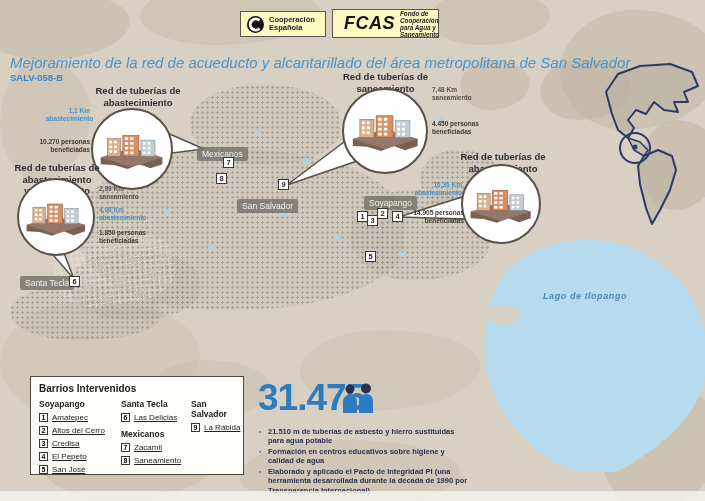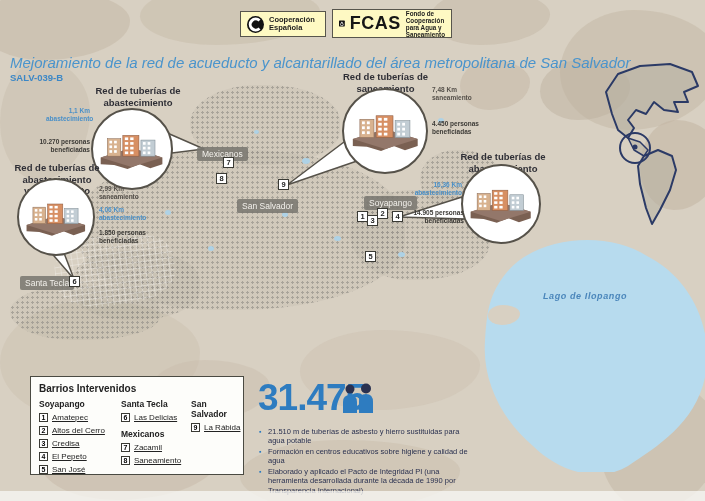--- a/index.html
+++ b/index.html
@@ -41,21 +41,21 @@
   .lg-title{position:absolute;left:8px;top:6px;font-size:10px;font-weight:bold;color:#222;}
   .lg-name{font-size:8.5px;font-weight:bold;color:#222;margin-bottom:2px;}
   .lg-item{display:flex;align-items:center;gap:4px;height:13px;}
   .lg-num{width:9px;height:9px;border:1px solid #3a3a34;box-sizing:border-box;background:#fff;
           font-size:7px;font-weight:bold;display:flex;align-items:center;justify-content:center;flex:0 0 9px;}
   .lg-label{font-size:8px;color:#222;white-space:nowrap;text-decoration:underline;}
   
   .pop-num{position:absolute;left:258px;top:377px;font-size:37px;font-weight:800;color:#2e7cc0;letter-spacing:-1px;}
   .pop-label{position:absolute;left:259px;top:412px;font-size:12px;font-weight:bold;color:#2e7cc0;letter-spacing:.3px;}
   .bullets{position:absolute;left:259px;top:427px;width:212px;margin:0;padding:0;list-style:none;}
-  .bullets li{position:relative;padding-left:9px;font-size:7.5px;line-height:9.3px;font-weight:normal;color:#2a3150;margin-bottom:1.5px;}
+  .bullets li{position:relative;padding-left:9px;font-size:7.5px;line-height:9.3px;font-weight:bold;color:#2a3150;margin-bottom:1.5px;}
   .bullets li::before{content:"▪";position:absolute;left:0;top:0;color:#2e7cc0;font-size:7px;}
   .lake-label{position:absolute;left:543px;top:291px;color:#4a86bb;font-size:9px;font-weight:bold;font-style:italic;letter-spacing:.6px;}
   .bld{width:86%;height:auto;}
 </style>
 </head>
 <body>
 
 <div id="stage">
 
   <svg width="0" height="0" style="position:absolute">
@@ -233,33 +233,33 @@
   <div class="cstat st-blue" style="left:99px;top:206px;width:54px;">
     <div>4,06 Km</div>
     <div>abastecimiento</div>
   </div>
   <div class="cstat st-dark" style="left:99px;top:229px;width:56px;">
     <div>1.850 personas</div>
     <div>beneficiadas</div>
   </div>
 
   <div class="abs subtitle" style="left:10px;top:54px;width:660px;font-style:italic;">Mejoramiento de la red de acueducto y alcantarillado del área metropolitana de San Salvador</div>
-  <div class="abs code" style="left:10px;top:72px;">SALV-039-B</div>
+  <div class="abs code" style="left:10px;top:72px;">SALV-058-B</div>
 
   <div class="logobox" style="left:240px;top:11px;width:86px;height:26px;">
     <svg width="17" height="17" viewBox="0 0 17 17">
       <circle cx="8.5" cy="8.5" r="8.5" fill="#111"></circle>
       <path d="M12.5 4.5 A5.5 5.5 0 1 0 12.5 12.5" stroke="#fff" stroke-width="3" fill="none"></path>
     </svg>
     <div class="aecid-txt">
       <div>Cooperación</div>
       <div>Española</div>
     </div>
   </div>
-  <div class="logobox" style="left:332px;top:9px;width:120px;height:29px;">
+  <div class="logobox" style="left:332px;top:9px;width:107px;height:29px;font-style:italic;">
     <svg width="19" height="19" viewBox="0 0 20 20">
       <rect x="0" y="0" width="20" height="20" rx="2" fill="#111"></rect>
       <path d="M10,3 C12.5,7 15.5,9.5 15.5,13.5 A5.5,5.5 0 1 1 4.5,13.5 C4.5,9.5 7.5,7 10,3 Z" fill="#fff"></path>
       <path d="M10,7 C11.5,9.5 13.5,11 13.5,13.5 A3.5,3.5 0 1 1 6.5,13.5 C6.5,11 8.5,9.5 10,7 Z" fill="#111"></path>
     </svg>
     <div class="fcas-acr">FCAS</div>
     <div class="fcas-txt">
       <div>Fondo de Cooperación</div>
       <div>para Agua y Saneamiento</div>
     </div>

